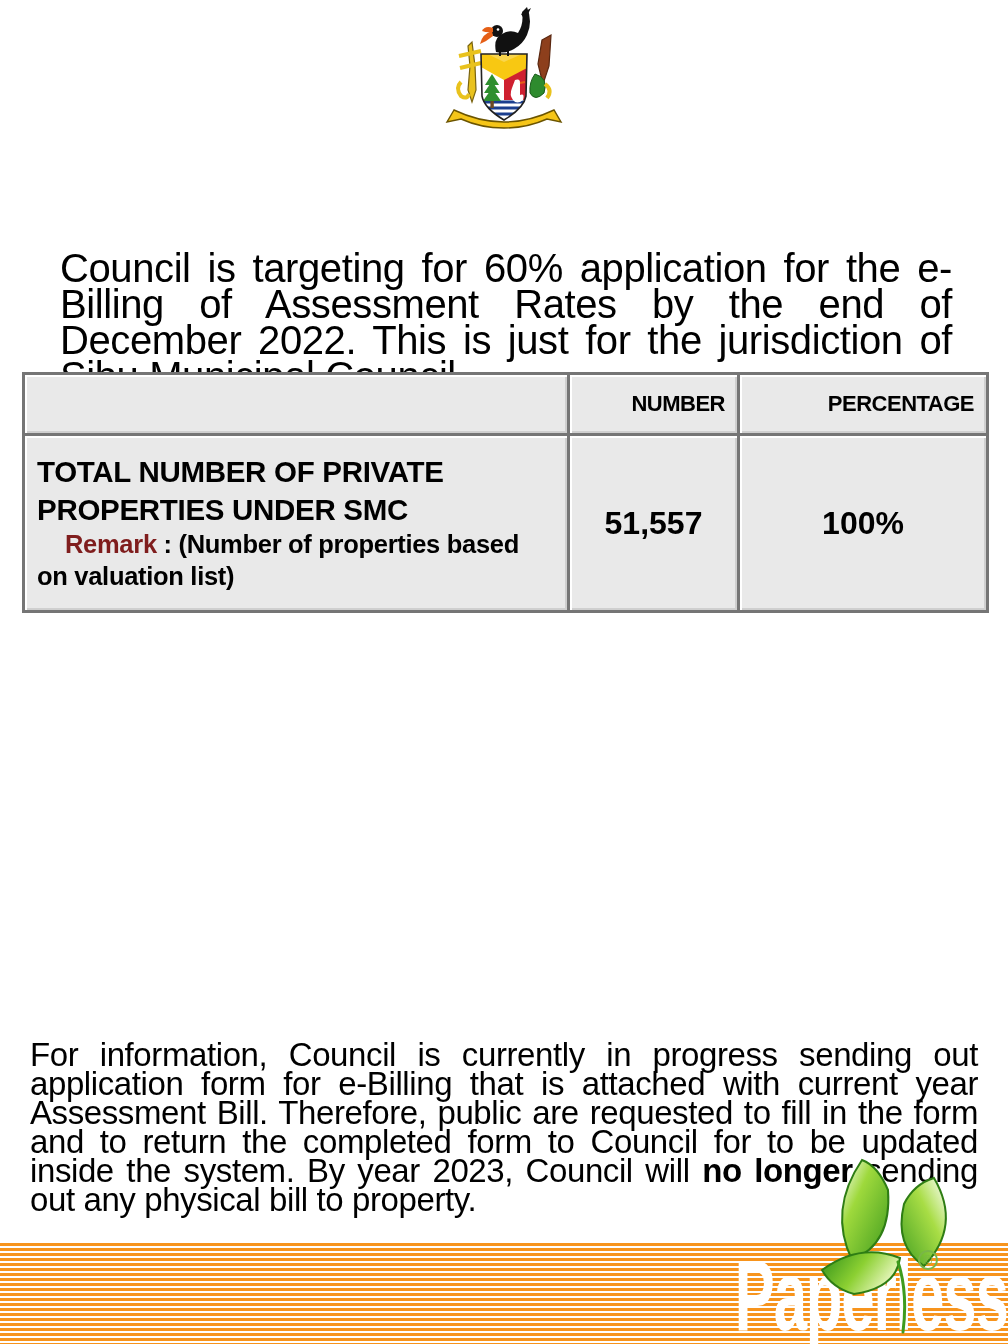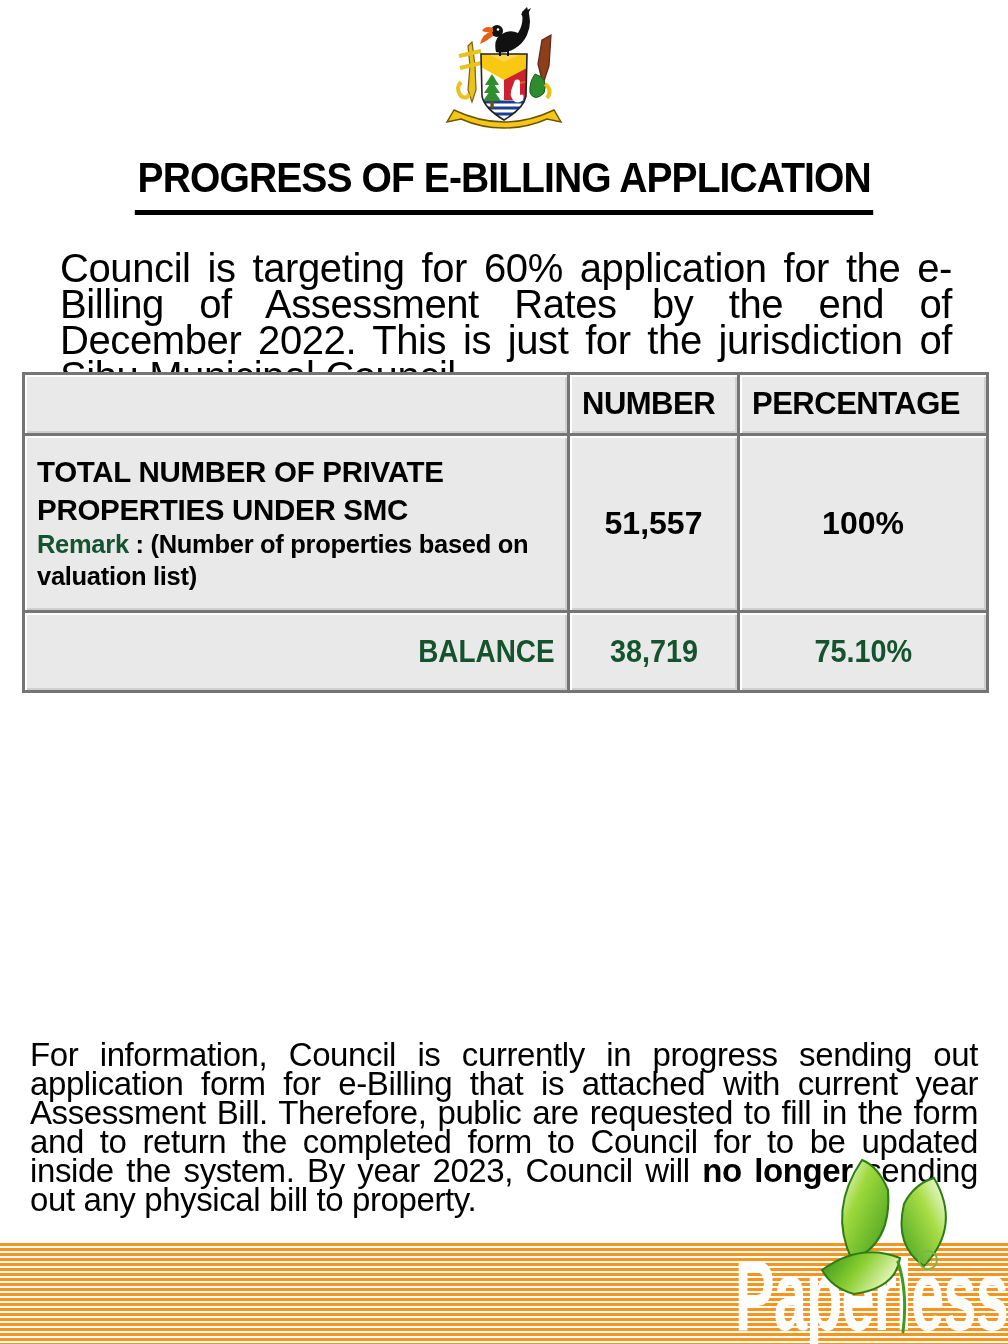--- a/index.html
+++ b/index.html
@@ -27,24 +27,24 @@
     background:#e9e9e9; border:3px solid #757575;
     box-shadow: inset 2px 2px 0 #ffffff, inset -2px -2px 0 #cfcfcf;
     padding:4px 12px; vertical-align:middle;
   }
   .ebtable { border:2px solid #4a4a4a; }
   .h-head td { height:50px; }
   .h-r1 td { height:166px; }
   .h-r2 td { height:151px; }
   .h-r3 td { height:147px; }
   .h-r4 td { height:69px; }
-  .th { text-align:left; font-weight:bold; font-size:31px; letter-spacing:-0.5px; }
+  .th { text-align:right; font-weight:bold; font-size:22px; letter-spacing:-0.5px; }
   .lbl { font-weight:bold; font-size:29.5px; line-height:1.3; letter-spacing:-0.3px; }
   .remark { font-weight:bold; font-size:25.5px; line-height:1.25; letter-spacing:-0.3px; }
-  .red { color:#14532d; }
+  .red { color:#7f1d1d;margin-left:28px; }
   .num { text-align:center; font-weight:bold; font-size:32px; }
   .cx { display:inline-block; transform:scaleX(.9); }
   .cx-l { transform-origin:left center; }
   .cx-c { transform-origin:center center; }
   .cx-r { transform-origin:right center; }
   .bal-lbl { text-align:right; font-weight:bold; font-size:31px; }
 
   
   .footer { position:absolute; top:1040px; left:30px; width:948px;
             font-size:33px; line-height:29px; text-align:justify; letter-spacing:-0.4px; }
@@ -108,21 +108,20 @@
       <path d="M84,10 L94,4 L88,16 Z" fill="#111111"></path>
       <circle cx="60" cy="27" r="6" fill="#111111"></circle>
       <path d="M56,24 Q48,21 45,27 Q50,29 56,28 Z" fill="#e55f16"></path>
       <path d="M55,27 Q45,30 43,40 Q50,37 56,32 Z" fill="#e55f16"></path>
       <circle cx="61" cy="25.5" r="1.3" fill="#ffffff"></circle>
       <path d="M63,48 L63,52 M71,46 L71,52" stroke="#111111" stroke-width="2"></path>
     </svg>
   </div>
 
   <div class="title">
-    <div><span class="u">PROGRESS OF E-BILLING APPLICATION</span></div>
   </div>
 
   <div class="intro">Council is targeting for 60% application for the e-Billing of Assessment Rates by the end of December 2022. This is just for the jurisdiction of Sibu Municipal Council.</div>
 
   <table class="ebtable">
     <colgroup>
         <col style="width:545px">
         <col style="width:170px">
         <col style="width:249px">
       </colgroup>
@@ -132,25 +131,20 @@
         <td class="th">NUMBER</td>
         <td class="th">PERCENTAGE</td>
       </tr>
       <tr class="h-r1">
         <td>
           <div class="lbl">TOTAL NUMBER OF PRIVATE PROPERTIES UNDER SMC</div>
           <div class="remark"><span class="red">Remark</span><span> : (Number of properties based on valuation list)</span></div>
         </td>
         <td class="num">51,557</td>
         <td class="num">100%</td>
-      </tr>
-      <tr class="h-r4 red">
-        <td class="bal-lbl red"><span class="cx cx-r">BALANCE</span></td>
-        <td class="num red"><span class="cx cx-c">38,719</span></td>
-        <td class="num red"><span class="cx cx-c">75.10%</span></td>
       </tr>
     </tbody>
   </table>
 
   <div class="footer"><span>For information, Council is currently in progress sending out application form for e-Billing that is attached with current year Assessment Bill. Therefore, public are requested to fill in the form and to return the completed form to Council for to be updated inside the system. By year 2023, Council will </span><b>no longer</b><span> sending out any physical bill to property.</span></div>
 
   <div class="band"></div>
 
   <div class="paperless-word">Paperless</div>
 

